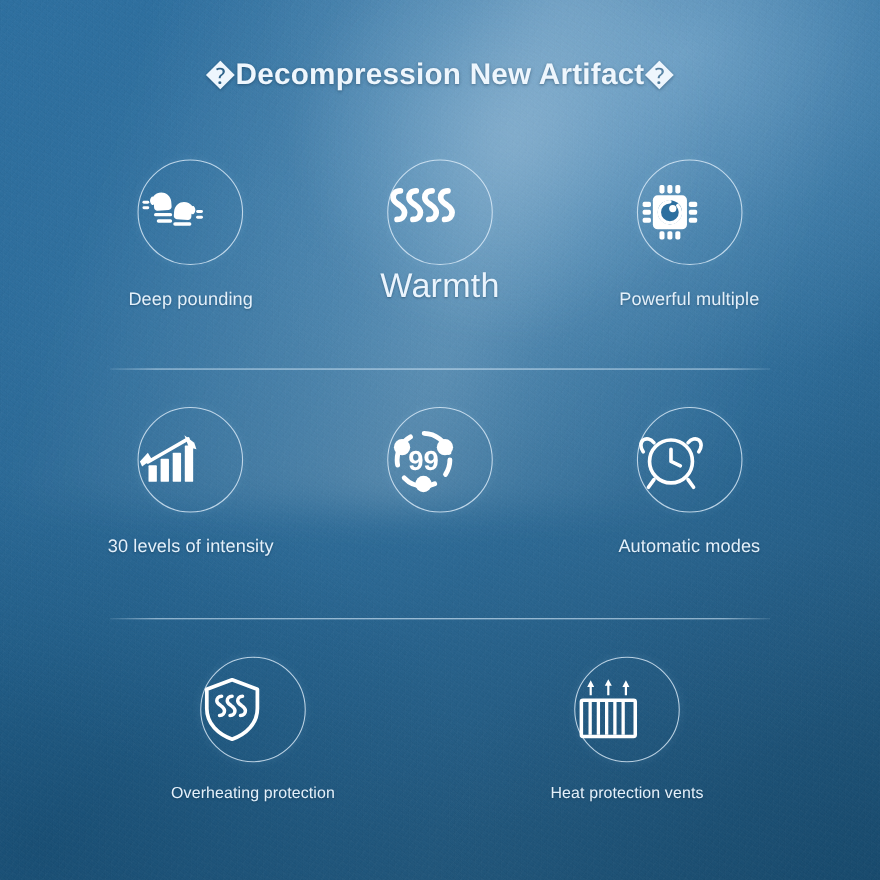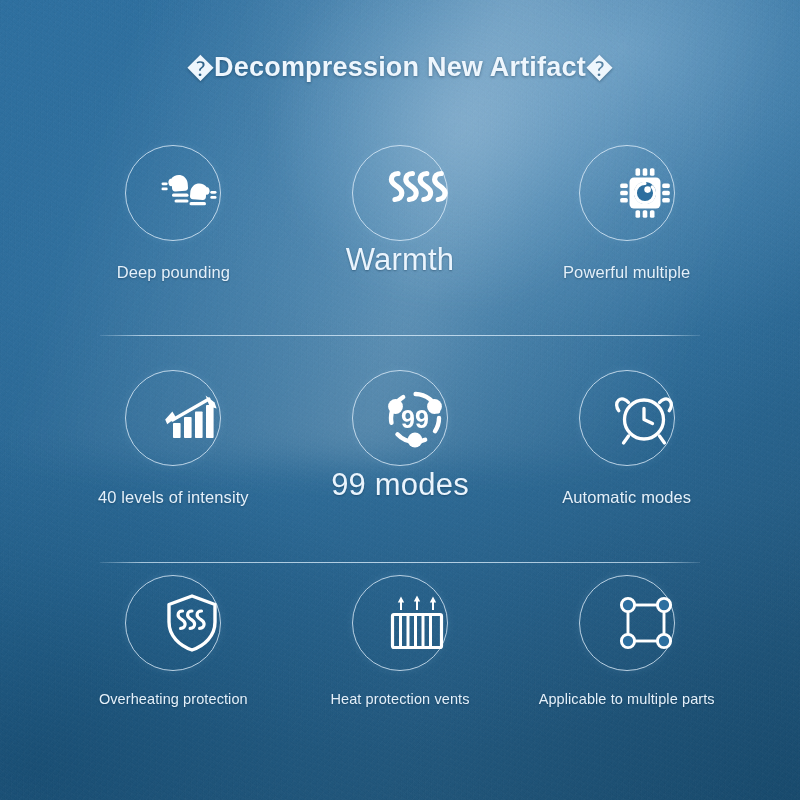--- a/index.html
+++ b/index.html
@@ -69,36 +69,36 @@
   }
 
   
   .row {
     position:absolute;
     left:60px; right:60px;
     display:flex;
   }
   .row.r1 { top:145px; }
   .row.r2 { top:370px; }
-  .row.r3 { top:575px; }
+  .row.r3 { top:597px; }
 
   .cell {
     flex:1 1 0;
     display:flex;
     flex-direction:column;
     align-items:center;
   }
 
   .ring {
     width:96px; height:96px;
     border-radius:50%;
     border:1.6px solid rgba(222,238,250,0.80);
     display:flex;
     align-items:center;
-    justify-content:flex-end;
+    justify-content:flex-start;
     box-shadow:0 0 10px rgba(160,205,240,0.12);
   }
   .ring svg { display:block; overflow:visible; }
 
   .caption {
     margin-top:22px;
     color:#e4f0fa;
     text-align:center;
     white-space:nowrap;
     text-shadow:0 1px 2px rgba(10,40,65,0.40);
@@ -215,36 +215,35 @@
               <g stroke="#ffffff" stroke-width="3.2" stroke-linecap="round">
                 <path d="M8.5 27 L45 6"></path>
               </g>
               <g fill="#ffffff">
                 <path d="M3.2 31.2 L12 24.4 L8.4 18.6 L1.2 26.6 Z"></path>
                 <path d="M50.6 9.4 L41.6 2.6 L45.6 13.6 L52.6 15.4 Z"></path>
               </g>
             </svg>
           </span>
         </div>
-        <div class="caption small">40 levels of intensity</div>
+        <div class="caption small">30 levels of intensity</div>
       </div>
 
       <div class="cell">
         <div class="ring">
           <span>
             <svg width="64" height="64" viewBox="0 0 64 64" fill="none">
               <circle cx="32" cy="32" r="24" stroke="#ffffff" stroke-width="4.4" fill="none" stroke-dasharray="30 13" stroke-dashoffset="16" stroke-linecap="round"></circle>
               <circle cx="12.5" cy="20.5" r="7.4" fill="#ffffff"></circle>
               <circle cx="51.5" cy="20.5" r="7.4" fill="#ffffff"></circle>
               <circle cx="32" cy="54" r="7.4" fill="#ffffff"></circle>
               <text x="32" y="41.5" text-anchor="middle" font-family="'Liberation Sans', sans-serif" font-size="25" font-weight="bold" fill="#ffffff">99</text>
             </svg>
           </span>
         </div>
-        <div class="caption big">99 modes</div>
       </div>
 
       <div class="cell">
         <div class="ring">
           <span>
             <svg width="60" height="58" viewBox="0 0 60 58" fill="none" stroke="#ffffff" stroke-width="3.3" stroke-linecap="round" stroke-linejoin="round">
               <circle cx="30" cy="30.5" r="19.5"></circle>
               <path d="M14.5 13.5c-2.8-3.6-7.2-4.6-9.9-2.3-2.7 2.3-2.6 7 .2 10.6"></path>
               <path d="M45.5 13.5c2.8-3.6 7.2-4.6 9.9-2.3 2.7 2.3 2.6 7-.2 10.6"></path>
               <path d="M30 19.5 L30 30.5 L38.5 34.5"></path>
@@ -294,31 +293,17 @@
                 <path d="M28.5 22 L28.5 52"></path>
                 <path d="M36 22 L36 52"></path>
                 <path d="M43.5 22 L43.5 52"></path>
               </g>
             </svg>
           </span>
         </div>
         <div class="caption tiny">Heat protection vents</div>
       </div>
 
-      <div class="cell">
-        <div class="ring">
-          <span>
-            <svg width="56" height="56" viewBox="0 0 56 56" fill="none" stroke="#ffffff" stroke-width="2.9">
-              <rect x="10" y="10" width="36" height="36" fill="none"></rect>
-              <circle cx="10" cy="10" r="6.6" fill="#2d6f9f"></circle>
-              <circle cx="46" cy="10" r="6.6" fill="#2d6f9f"></circle>
-              <circle cx="10" cy="46" r="6.6" fill="#2d6f9f"></circle>
-              <circle cx="46" cy="46" r="6.6" fill="#2d6f9f"></circle>
-            </svg>
-          </span>
-        </div>
-        <div class="caption tiny">Applicable to multiple parts</div>
-      </div>
 
     </div>
 
   </div>
 </div>
 
 </body></html>

